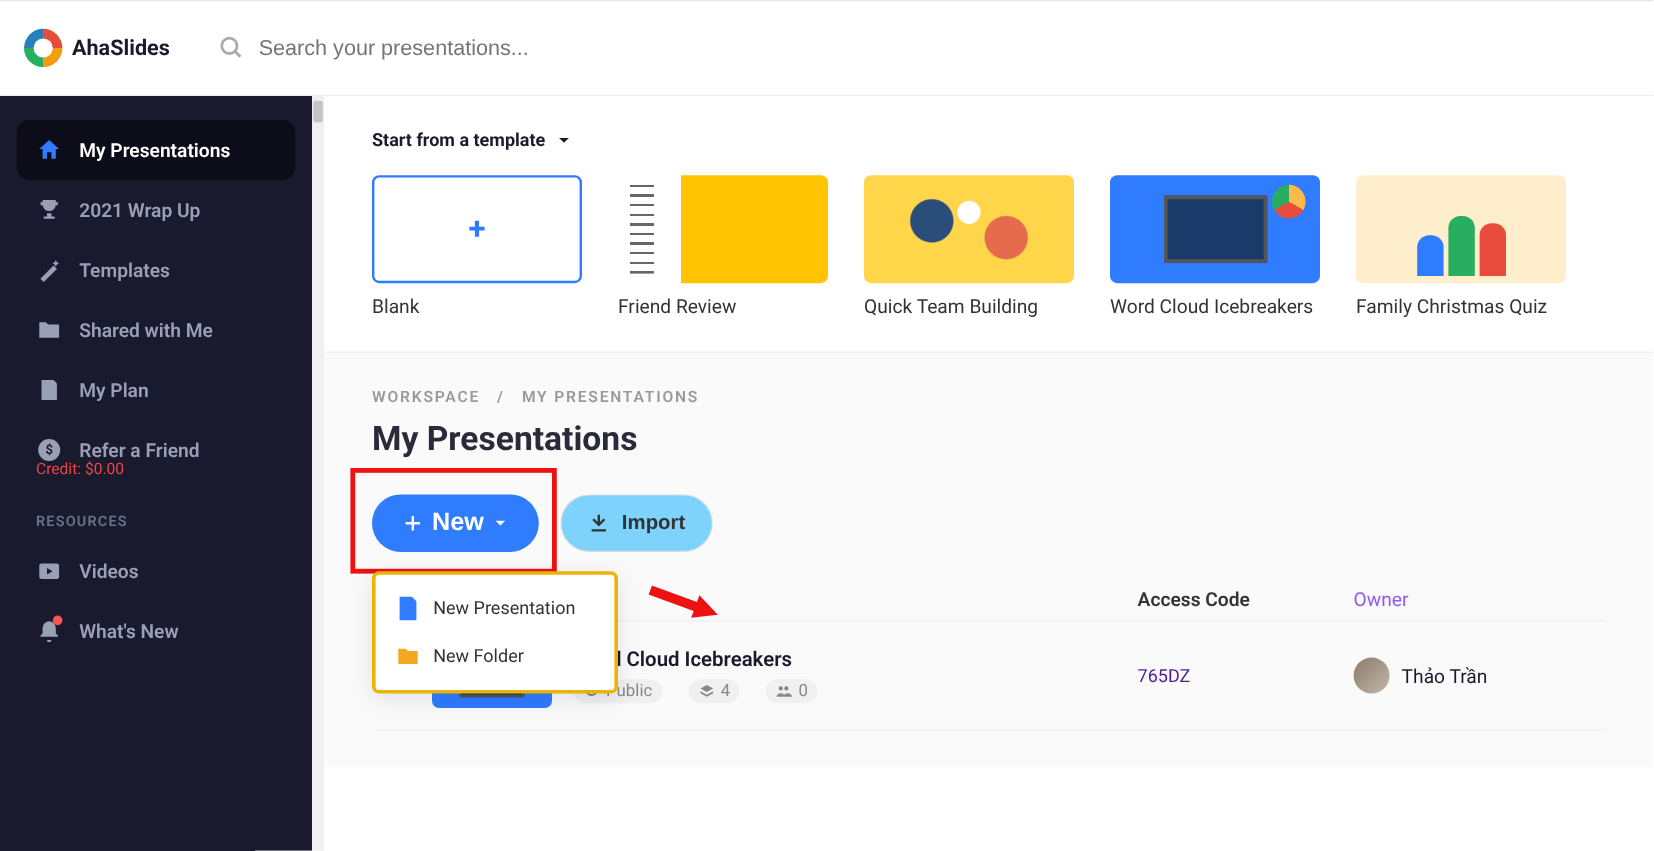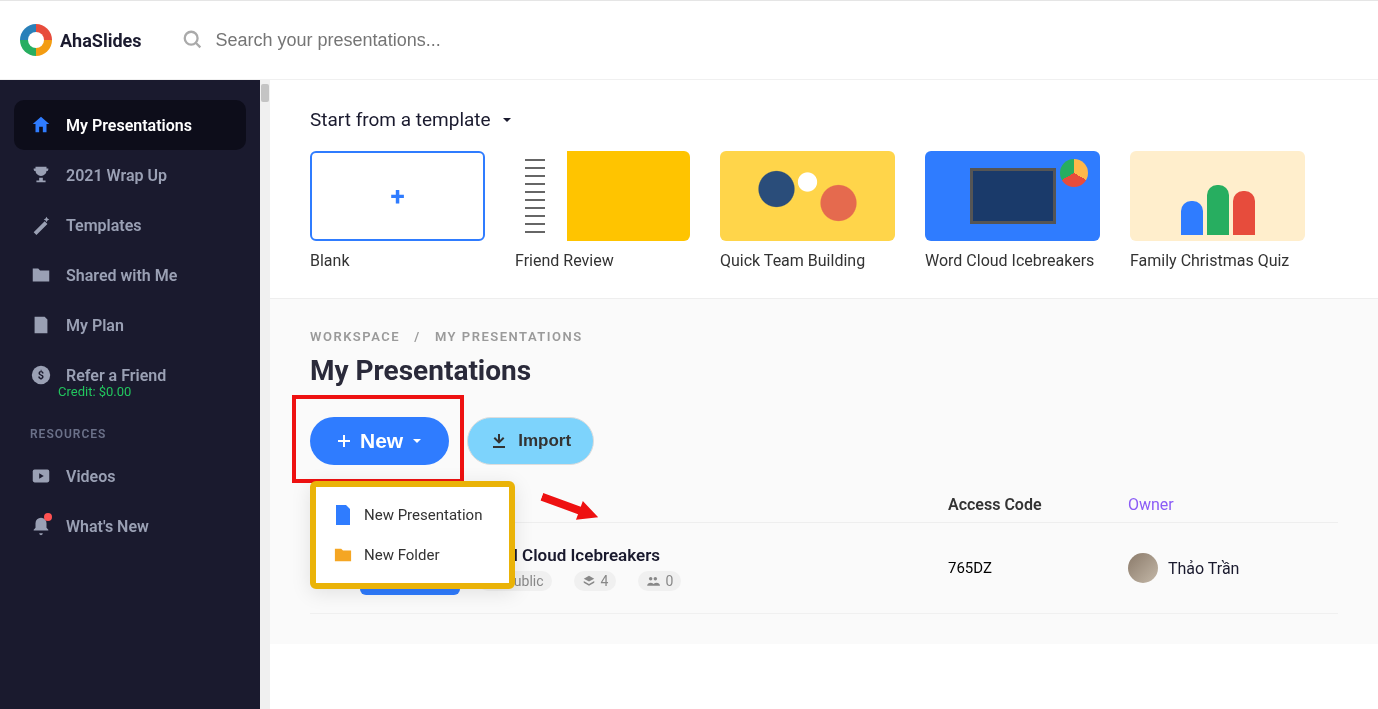--- a/index.html
+++ b/index.html
@@ -11,30 +11,30 @@
   .logo-text { font-size: 18px; font-weight: 700; color: #1a1a2e; }
   .search { display: flex; align-items: center; gap: 12px; flex: 1; }
   .search-ico { width: 22px; height: 22px; color: #aaa; }
   .search input { border: none; outline: none; font-size: 18px; color: #555; width: 400px; }
   .layout { display: flex; height: calc(100% - 80px); }
   .sidebar { width: 260px; background: #1a1a2e; color: #9aa0b4; padding: 20px 14px; overflow-y: auto; flex-shrink: 0; }
   .sidebar-item { display: flex; align-items: center; gap: 14px; padding: 14px 16px; border-radius: 10px; font-weight: 600; font-size: 16px; cursor: pointer; }
   .sidebar-item.active { background: #0d0d1a; color: #fff; }
   .sidebar-item.active .side-ico { color: #2f7cff; }
   .side-ico { width: 22px; height: 22px; flex-shrink: 0; }
-  .side-sub { font-size: 13px; margin-left: 44px; margin-top: -6px; color: #22c55e; }
+  .side-sub { font-size: 13px; margin-left: 16px; margin-top: -6px; color: #ef4444; }
   .side-head { font-size: 12px; letter-spacing: 1px; color: #6b7189; margin: 28px 16px 10px; font-weight: 600; }
   .whats-new { position: relative; }
   .whats-new .dot { position: absolute; width: 8px; height: 8px; background: #ff5252; border-radius: 50%; top: 12px; left: 30px; }
   .divider { width: 10px; background: #f0f0f0; flex-shrink: 0; position: relative; }
   .divider::before { content: ''; position: absolute; top: 4px; left: 1px; width: 8px; height: 18px; background: #c4c4c4; border-radius: 2px; }
   .main { flex: 1; background: #fff; overflow-y: auto; }
   .templates { padding: 28px 40px; border-bottom: 1px solid #eee; }
   .templates-head { display: flex; align-items: center; gap: 10px; margin-bottom: 20px; }
-  .templates-title { font-size: 19px; font-weight: 400; }
+  .templates-title { font-size: 15px; font-weight: 700; }
   .template-row { display: flex; gap: 30px; }
   .template-card { width: 175px; cursor: pointer; }
   .template-thumb { width: 175px; height: 90px; border-radius: 6px; margin-bottom: 10px; overflow: hidden; }
   .template-label { font-size: 16px; color: #333; }
   .blank-thumb { border: 2px solid #2f7cff; display: flex; align-items: center; justify-content: center; color: #2f7cff; font-size: 26px; font-weight: 700; }
   .tr-thumb { background: linear-gradient(90deg, #fff 0 30%, #ffc400 30% 100%); position: relative; }
   .tr-thumb::after { content: ''; position: absolute; left: 10px; top: 8px; bottom: 8px; width: 20px; background: repeating-linear-gradient(#666 0 2px, transparent 2px 8px); }
   .qt-thumb { background: #ffd54a; position: relative; }
   .qt-thumb::before{content:'';position:absolute;inset:10px;background:radial-gradient(circle at 30% 40%,#2a4d7a 15%,transparent 16%),radial-gradient(circle at 70% 60%,#e56a4e 15%,transparent 16%),radial-gradient(circle at 50% 30%,#fff 10%,transparent 11%);}
   .wc-thumb { background: #2f7cff; position: relative; display:flex; align-items:center; justify-content:center;}
@@ -45,39 +45,39 @@
   .fc-thumb span:nth-child(1){background:#2f7cff;height:34px;}
   .fc-thumb span:nth-child(2){background:#27ae60;height:50px;}
   .fc-thumb span:nth-child(3){background:#e74c3c;height:44px;}
   .workspace { padding: 30px 40px; background: #fafafa; }
   .breadcrumb { font-size: 13px; letter-spacing: 1.5px; color: #9a9a9a; font-weight: 600; margin-bottom: 10px; }
   .page-title { font-size: 28px; font-weight: 700; margin-bottom: 30px; color: #2a2a3a; }
   .actions { display: flex; gap: 18px; position: relative; margin-bottom: 30px; }
   .highlight-box { position: absolute; border: 4px solid #e11; width: 172px; height: 88px; top: -22px; left: -18px; }
   .btn-new { background: #2f7cff; color: #fff; border: none; padding: 12px 26px; border-radius: 30px; font-size: 21px; font-weight: 600; display: flex; align-items: center; gap: 8px; cursor: pointer; }
   .btn-import { background: #7dd3fc; color: #333; border: 1px solid #ddd; padding: 12px 22px; border-radius: 30px; font-size: 17px; font-weight: 600; display: flex; align-items: center; gap: 10px; cursor: pointer; }
-  .dropdown { position: absolute; top: 64px; left: 0; background: #fff; border: 6px solid #eab308; border-radius: 6px; box-shadow: 0 4px 20px rgba(0,0,0,0.1); width: 205px; z-index: 10; padding: 8px 0; }
+  .dropdown { position: absolute; top: 64px; left: 0; background: #fff; border: 3px solid #eab308; border-radius: 6px; box-shadow: 0 4px 20px rgba(0,0,0,0.1); width: 205px; z-index: 10; padding: 8px 0; }
   .dropdown-item { display: flex; align-items: center; gap: 12px; padding: 10px 18px; font-size: 15px; color: #333; cursor: pointer; }
   .di-ico { width: 18px; height: 20px; }
   .arrow { position: absolute; top: 75px; left: 230px; color: #e11; transform: rotate(200deg); }
   .table-head { display: flex; padding: 0 10px 8px; border-bottom: 1px solid #eee; }
   .col-name { flex: 1; }
   .col-code { width: 180px; font-weight: 600; color: #333; }
   .col-owner { width: 200px; font-weight: 400; color: #8b5cf6; }
   .table-row { display: flex; align-items: center; padding: 18px 10px; border-bottom: 1px solid #f0f0f0; }
   .row-check { width: 40px; }
   .row-check input { width: 18px; height: 18px; }
   .row-thumb { width: 100px; height: 54px; background: #2f7cff; border-radius: 6px; margin-right: 18px; position: relative;display:flex;align-items:center;justify-content:center; }
   .row-thumb::before{content:'';width:50px;height:32px;background:#1a3a6a;border:2px solid #555;}
   .row-thumb::after{content:'';position:absolute;width:18px;height:18px;background:conic-gradient(#ffb84a 0 120deg,#e74c3c 120deg 240deg,#27ae60 240deg 360deg);border-radius:50%;top:5px;right:8px;}
   .row-main { flex: 1; }
   .row-title { font-size: 17px; font-weight: 600; margin-bottom: 6px; }
   .row-meta { display: flex; gap: 22px; color: #888; font-size: 14px; align-items: center; }
   .meta-item { display: flex; align-items: center; gap: 5px; background: #f0f0f0; padding: 2px 8px; border-radius: 12px; }
-  .row-code { width: 180px; font-size: 15px; color: #000000; }
+  .row-code { width: 180px; font-size: 15px; color: #4c1d95; }
   .row-owner { width: 200px; display: flex; align-items: center; gap: 10px; }
   .avatar { width: 30px; height: 30px; border-radius: 50%; background: linear-gradient(135deg,#8a7a6a,#c4b8a8); }
   .chev { width: 12px; height: 12px; }
   svg { display: block; }
 </style>
 </head>
 <body>
 
 <div class="topbar">
   <div class="logo">

